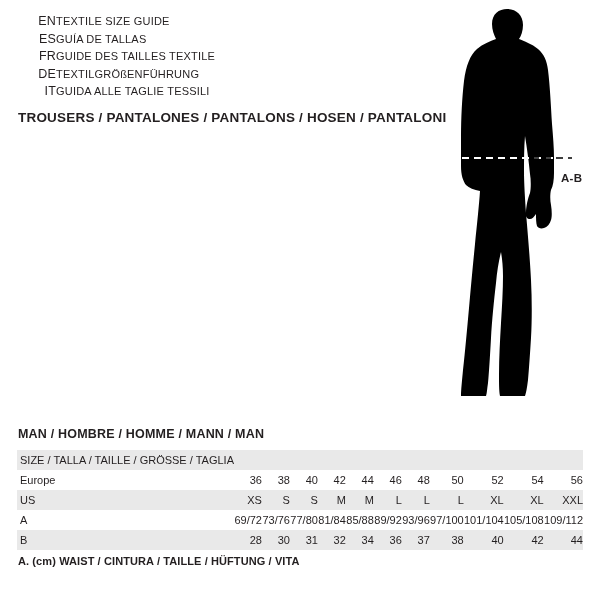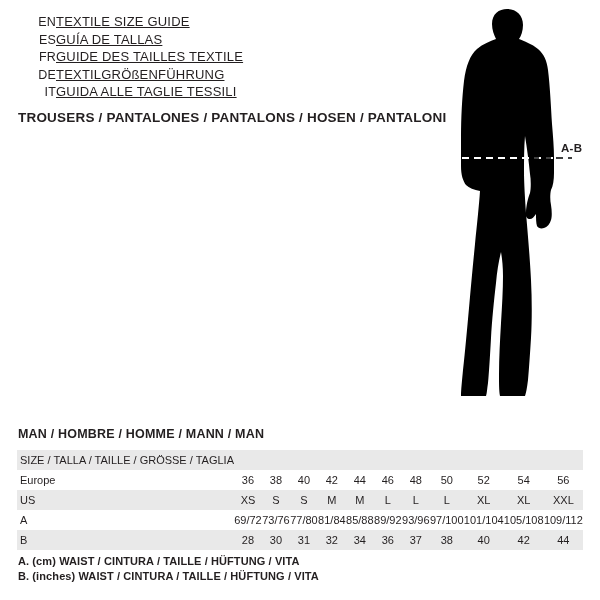--- a/index.html
+++ b/index.html
@@ -35,23 +35,22 @@
     font-size: 12.5px;
     letter-spacing: .2px;
   }
   .lang-code {
     width: 38px;
     flex: 0 0 38px;
     font-size: 12.5px;
     text-align: right;
   }
   .lang-text {
-    font-size: 13px;
-    white-space: nowrap;
-    text-decoration: underline;
+    font-size: 11px;
+    white-space: nowrap;
   }
 
   
   .section-title {
     position: absolute;
     left: 18px;
     top: 110px;
     font-size: 13.5px;
     font-weight: bold;
     letter-spacing: .2px;
@@ -64,21 +63,21 @@
     left: 420px;
     top: 8px;
     width: 175px;
     height: 400px;
   }
   .figure svg { display: block; }
 
   .ab-label {
     position: absolute;
     left: 561px;
-    top: 142px;
+    top: 172px;
     font-size: 11.5px;
     font-weight: bold;
     letter-spacing: .3px;
   }
 
   
   .table-title {
     position: absolute;
     left: 18px;
     top: 427px;
@@ -104,21 +103,21 @@
   table.size-table tr.shade td {
     background: #e9e9e9;
   }
   table.size-table td.label {
     width: 96px;
     padding-left: 3px;
     margin-top: 32px;
   }
   table.size-table td.val {
     width: 52px;
-    text-align: center;
+    text-align: right;
   }
 
   
   .footnotes {
     position: absolute;
     left: 18px;
     top: 554px;
   }
   .footnote {
     font-size: 11px;
@@ -288,16 +287,15 @@
       <td class="val">38</td>
       <td class="val">40</td>
       <td class="val">42</td>
       <td class="val">44</td>
     </tr>
   </tbody>
     </table>
 
   <div class="footnotes">
     <div class="footnote">A. (cm) WAIST / CINTURA / TAILLE / HÜFTUNG / VITA</div>
-    <div class="footnote">B. (inches) WAIST / CINTURA / TAILLE / HÜFTUNG / VITA</div>
   </div>
 
 </div>
 
 </body></html>

